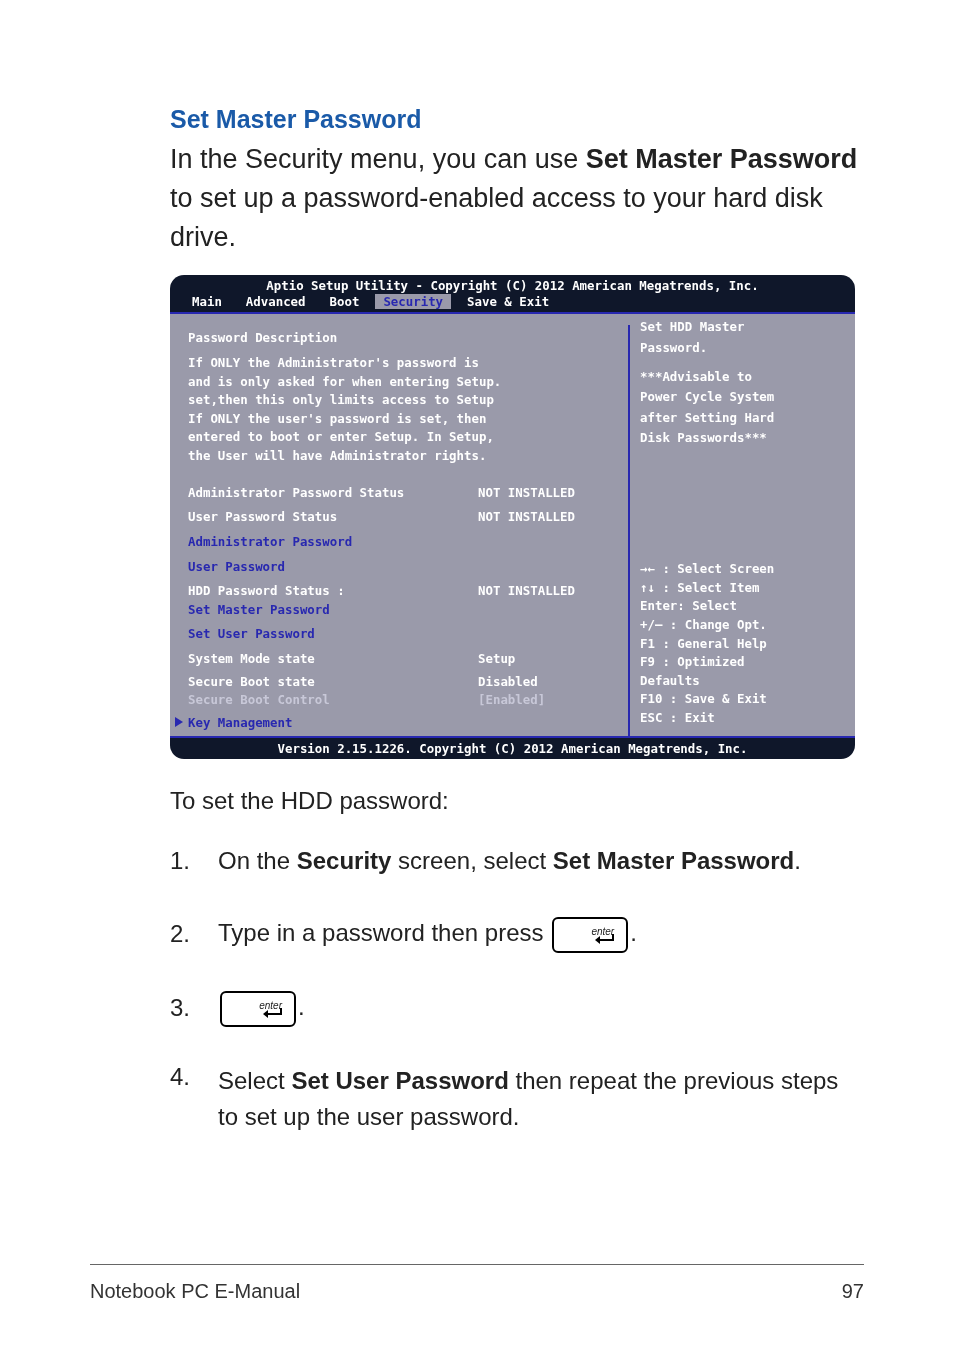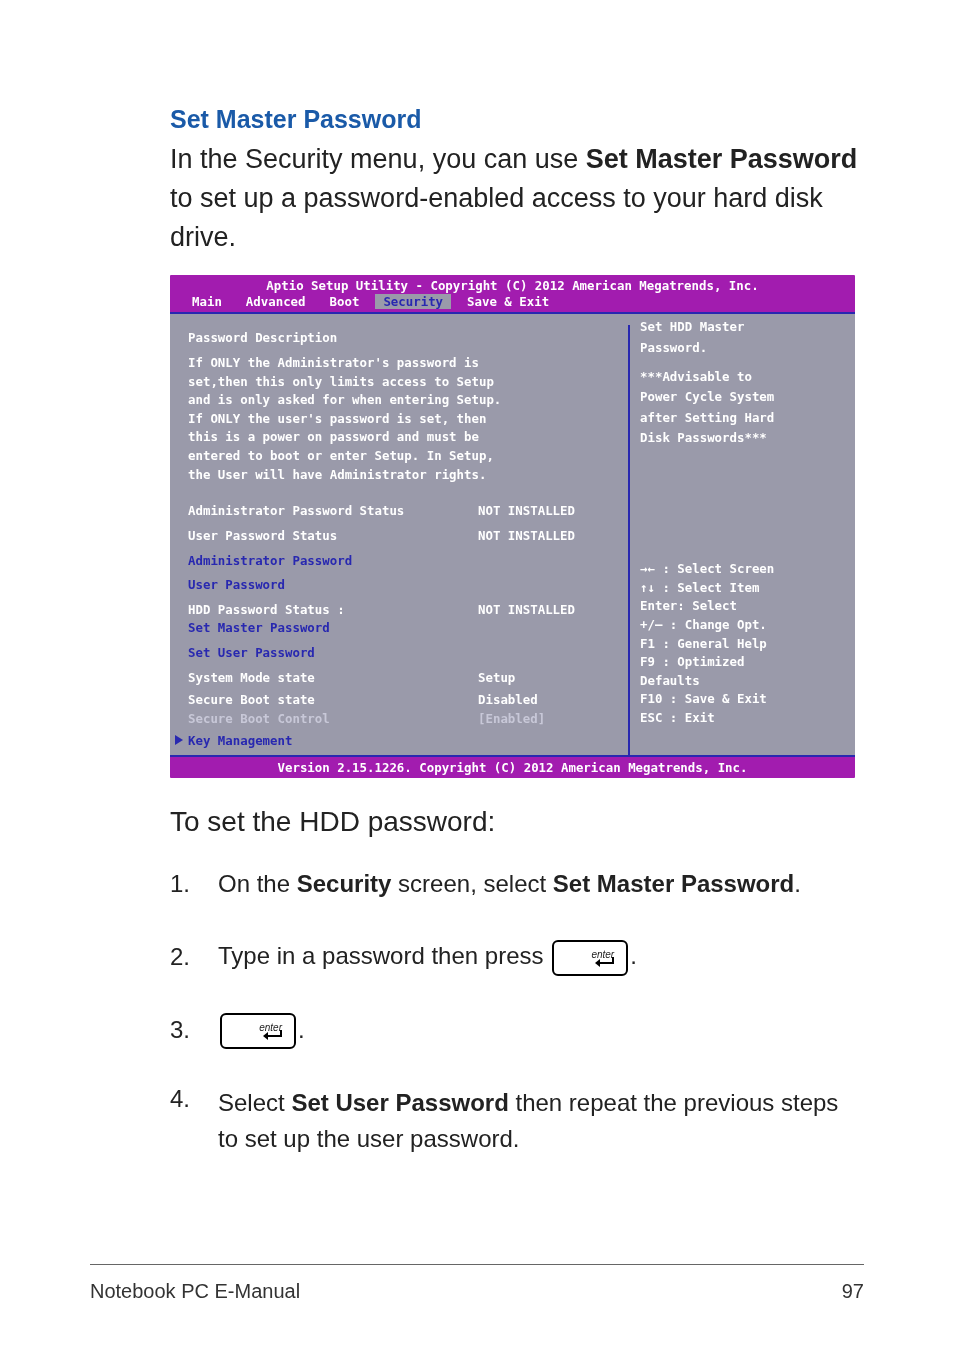--- a/index.html
+++ b/index.html
@@ -23,26 +23,26 @@
   .intro {
     font-size: 27px;
     line-height: 1.45;
     margin-bottom: 18px;
   }
   .bold { font-weight: 700; }
 
   
   .bios {
     width: 685px;
-    background: #a21caf;
+    background: #0f172a;
     font-family: "DejaVu Sans Mono", "Courier New", monospace;
     font-size: 12.4px;
     font-weight: bold;
     color: #fff;
-    border-radius: 1px;
+    border-radius: 14px;
   }
   .bios-top {
     text-align: center;
     padding: 3px 0 1px;
     color: #fff;
   }
   .bios-tabs {
     display: flex;
     gap: 8px;
     padding: 0 14px 3px;
@@ -101,21 +101,21 @@
   }
   .bios-right .help-top { color: #fff; margin-bottom: 2px; }
   .bios-right .keys { color: #fff; }
   .bios-bottom {
     text-align: center;
     color: #fff;
     padding: 3px 0 3px;
   }
 
   .subtext {
-    font-size: 28px;
+    font-size: 24px;
     margin-top: 28px;
     margin-bottom: 28px;
   }
   .steps {
     font-size: 24px;
   }
   .step {
     display: flex;
     margin-bottom: 36px;
     align-items: center;
@@ -215,24 +215,23 @@
       <span class="bios-tab">Advanced</span>
       <span class="bios-tab">Boot</span>
       <span class="bios-tab active">Security</span>
       <span class="bios-tab">Save &amp; Exit</span>
     </div>
     <div class="bios-body">
       <div class="bios-left">
         <div class="white">Password Description</div>
         <div style="height:6px"></div>
         <div class="white">If ONLY the Administrator's password is</div>
+        <div class="white">and is only asked for when entering Setup.</div>
         <div class="white">set,then this only limits access to Setup</div>
-        <div class="white">and is only asked for when entering Setup.</div>
         <div class="white">If ONLY the user's password is set, then</div>
-        <div class="white">this is a power on password and must be</div>
         <div class="white">entered to boot or enter Setup. In Setup,</div>
         <div class="white">the User will have Administrator rights.</div>
         <div style="height:18px"></div>
         <div class="row">
           <span class="label white">Administrator Password Status</span>
           <span class="val">NOT INSTALLED</span>
         </div>
         <div style="height:6px"></div>
         <div class="row">
           <span class="label white">User Password Status</span>

